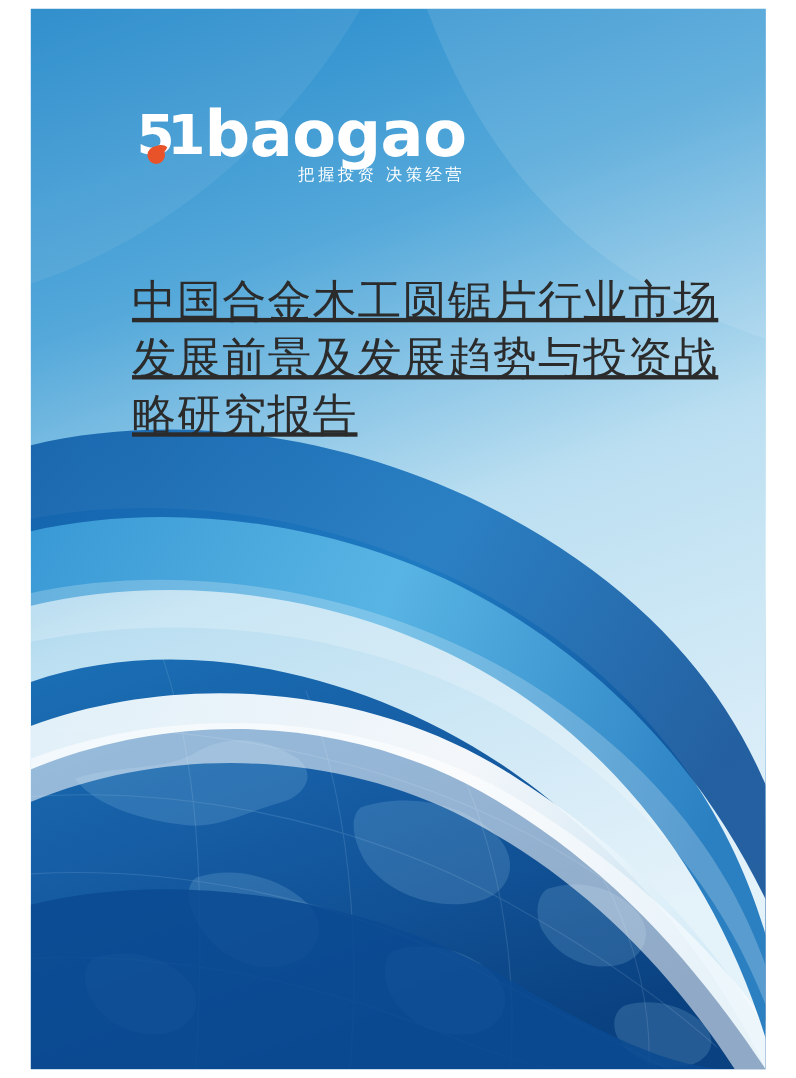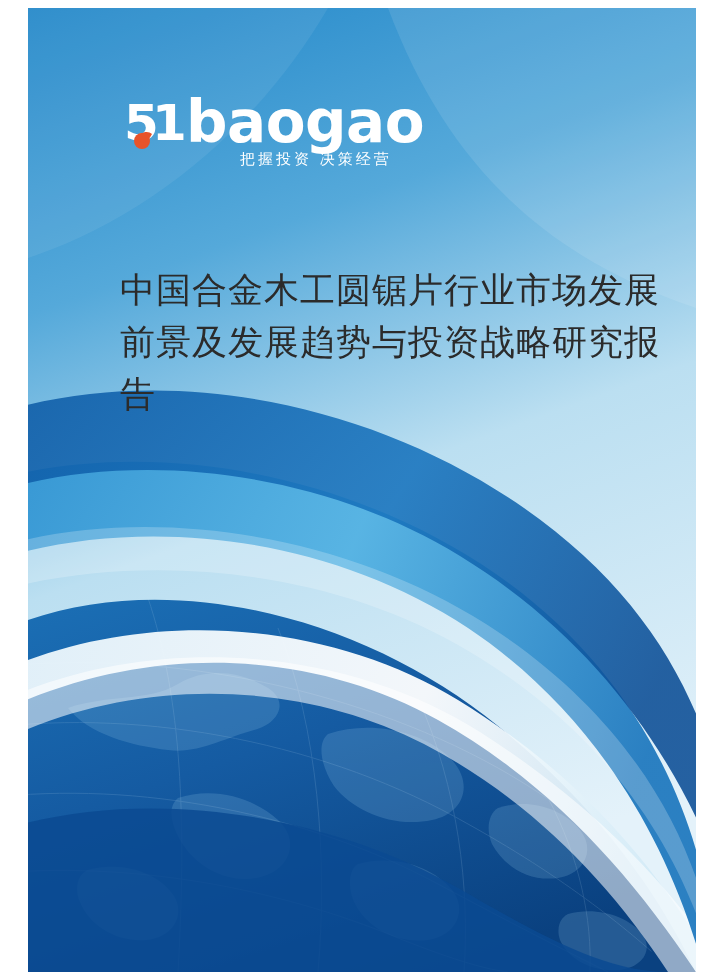--- a/index.html
+++ b/index.html
@@ -67,40 +67,41 @@
     font-size: 58px;
     font-weight: bold;
     color: #ffffff;
     letter-spacing: -0.5px;
     line-height: 52px;
     white-space: nowrap;
   }
 
   .logo-slogan {
     position: absolute;
-    left: 116px;
+    left: 147px;
     top: 56px;
     font-family: "DejaVu Sans", sans-serif;
     font-size: 15px;
     color: #ffffff;
     letter-spacing: 3px;
     white-space: nowrap;
   }
 
   .report-title {
     position: absolute;
     left: 92px;
-    top: 256px;
+    top: 240px;
     width: 540px;
     font-family: "DejaVu Sans", sans-serif;
-    font-size: 35px;
+    font-size: 40px;
     line-height: 52px;
     color: #2b2b2b;
     letter-spacing: 1px;
     font-weight: normal;
+    text-decoration: underline;
   }
 </style>
 </head>
 <body>
 
 <div class="cover">
   <div class="page-frame"></div>
 
   <div class="cover-art">
 

